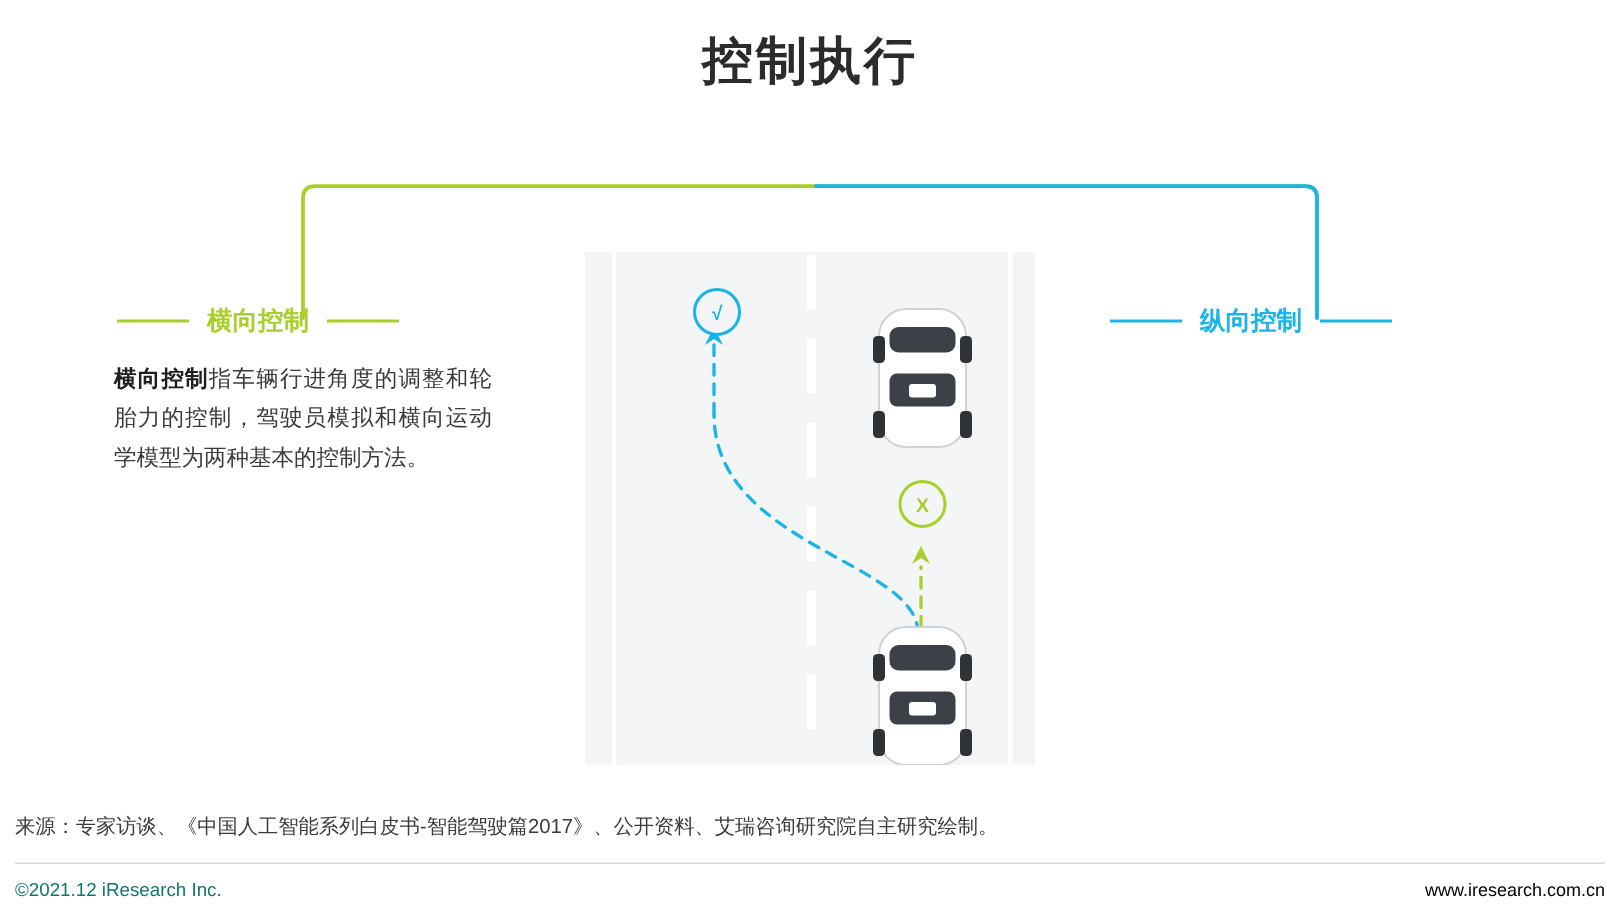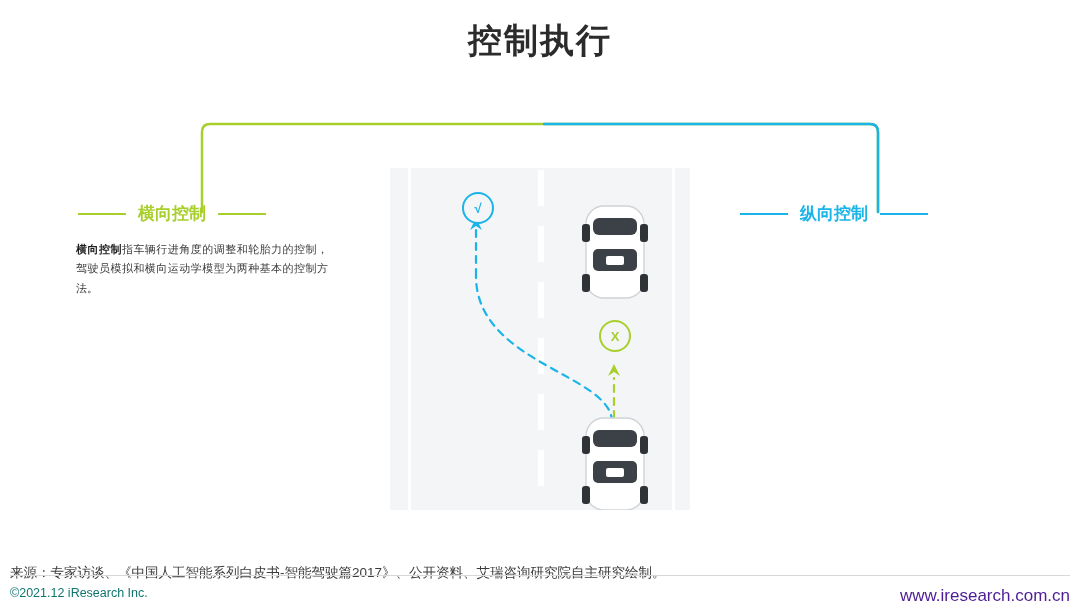--- a/index.html
+++ b/index.html
@@ -68,21 +68,21 @@
   #head-right {
     left: 740px;
     top: 202px;
     color: #1ab4e8;
   }
   #head-right .rule { background: #1ab4e8; }
 
   .branch-body {
     position: absolute;
     width: 252px;
-    font-size: 11px;
+    font-size: 15px;
     line-height: 1.75;
     color: #3b3b3b;
     text-align: justify;
   }
   .branch-body b { font-weight: bold; color: #1f1f1f; }
   #body-left  { left: 76px;  top: 240px; }
   #body-right { left: 736px; top: 240px; }
 
   
   #road-area {
@@ -91,21 +91,21 @@
     top: 168px;
     width: 300px;
     height: 342px;
     background: #f4f5f7;
   }
 
   
   #source-note {
     position: absolute;
     left: 10px;
-    top: 564px;
+    top: 542px;
     font-size: 13.5px;
     color: #3b3b3b;
   }
   #footer-rule {
     position: absolute;
     left: 10px;
     top: 575px;
     width: 1060px;
     height: 1px;
     background: #d8d8d8;
@@ -114,22 +114,22 @@
     position: absolute;
     left: 10px;
     top: 586px;
     font-size: 12.5px;
     color: #0f766e;
   }
   #website {
     position: absolute;
     right: 10px;
     top: 586px;
-    font-size: 17px;
-    color: #4c1d95;
+    font-size: 12px;
+    color: #000000;
   }
   .badge-label {
     font-size: 13px;
     font-weight: bold;
   }
 </style>
 </head>
 <body>
 
 <div id="slide">

